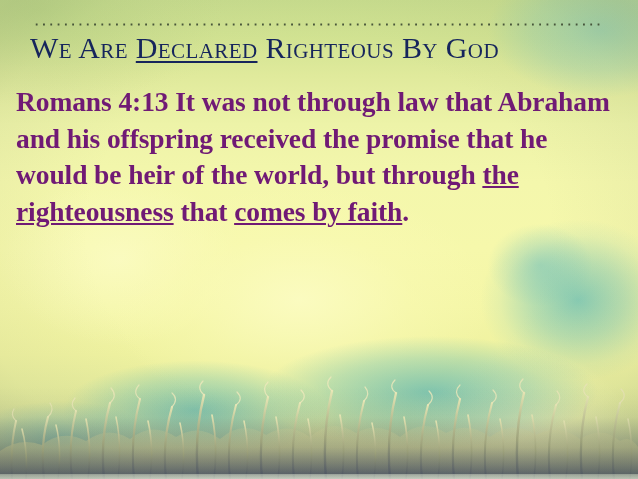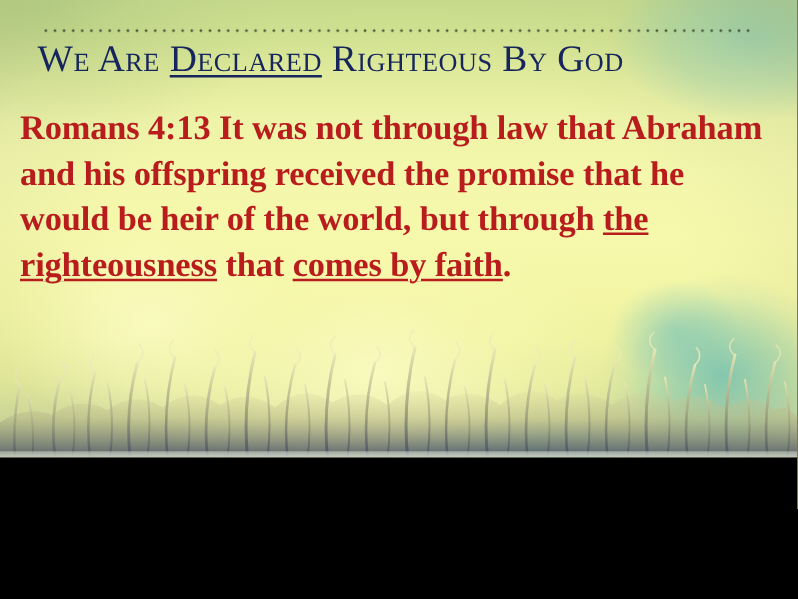--- a/index.html
+++ b/index.html
@@ -3,21 +3,21 @@
 <meta charset="utf-8">
 <style>
   html, body {
     margin: 0;
     padding: 0;
     background: #000;
   }
   #slide {
     position: relative;
     width: 638px;
-    height: 366px;
+    height: 479px;
     overflow: hidden;
     font-family: "Liberation Serif", "DejaVu Serif", serif;
     background-color: #eef5a8;
   }
 
   
   .bg-layer {
     position: absolute;
     inset: 0;
     pointer-events: none;
@@ -169,21 +169,21 @@
 
   .body-text {
     position: absolute;
     left: 16px;
     top: 84px;
     width: 600px;
     margin: 0;
     font-size: 27.5px;
     line-height: 36.5px;
     font-weight: bold;
-    color: #b91c1c;
+    color: #701a75;
     letter-spacing: -0.1px;
   }
   .body-text .u {
     text-decoration: underline;
     text-decoration-thickness: 2.2px;
     text-underline-offset: 2px;
   }
 </style>
 </head>
 <body>

